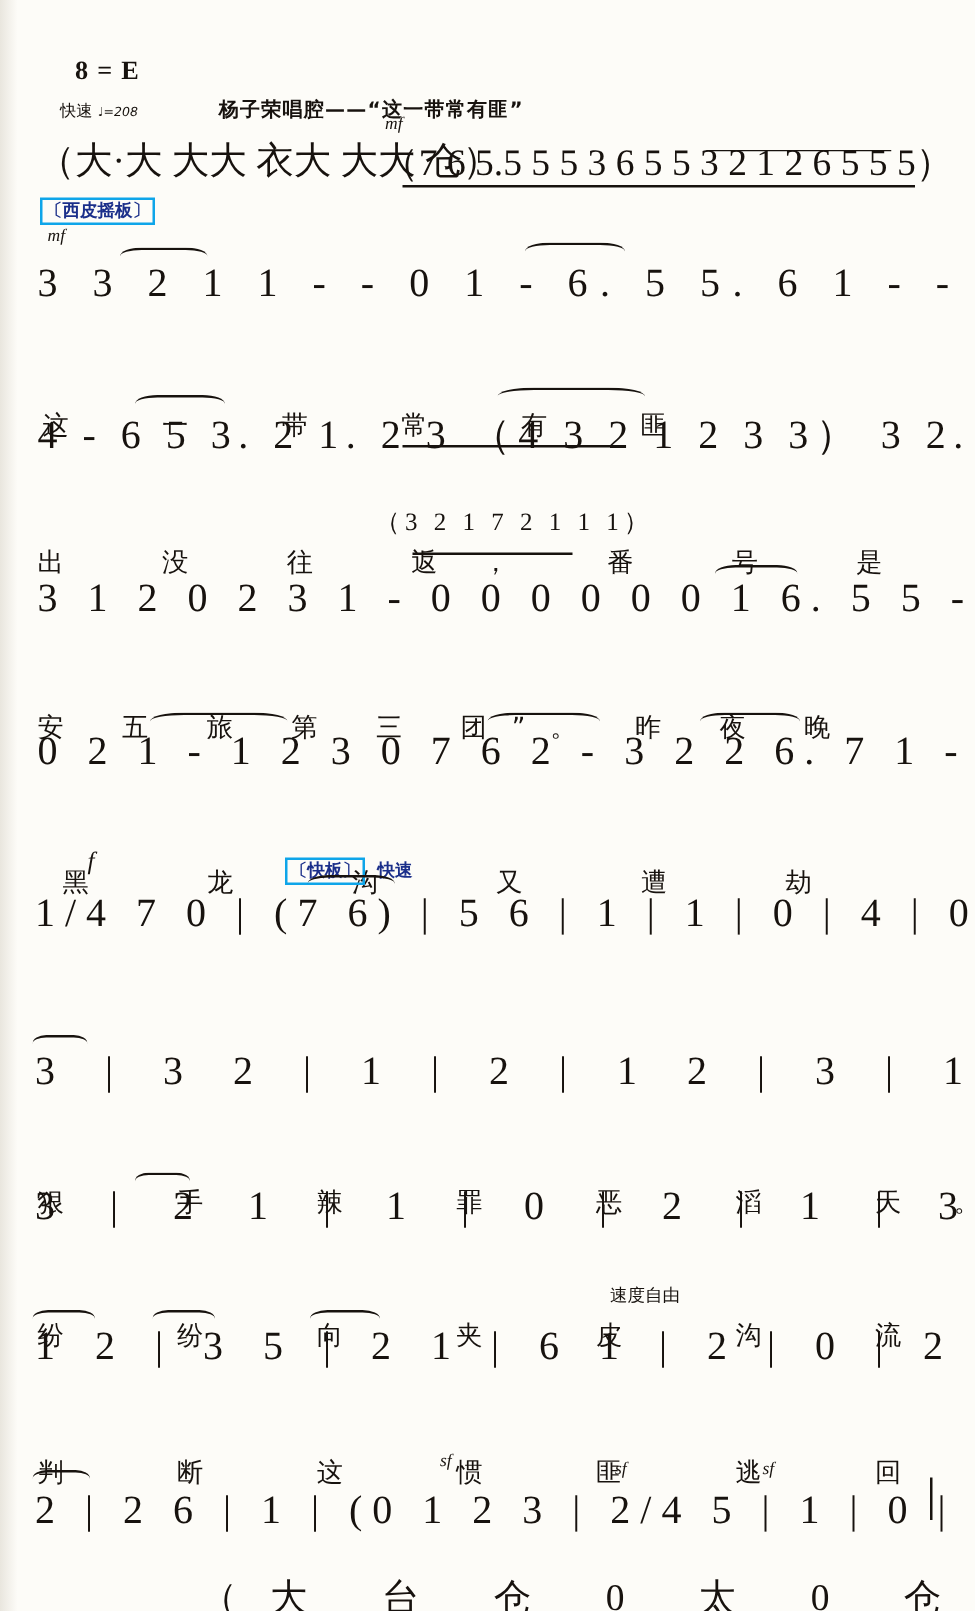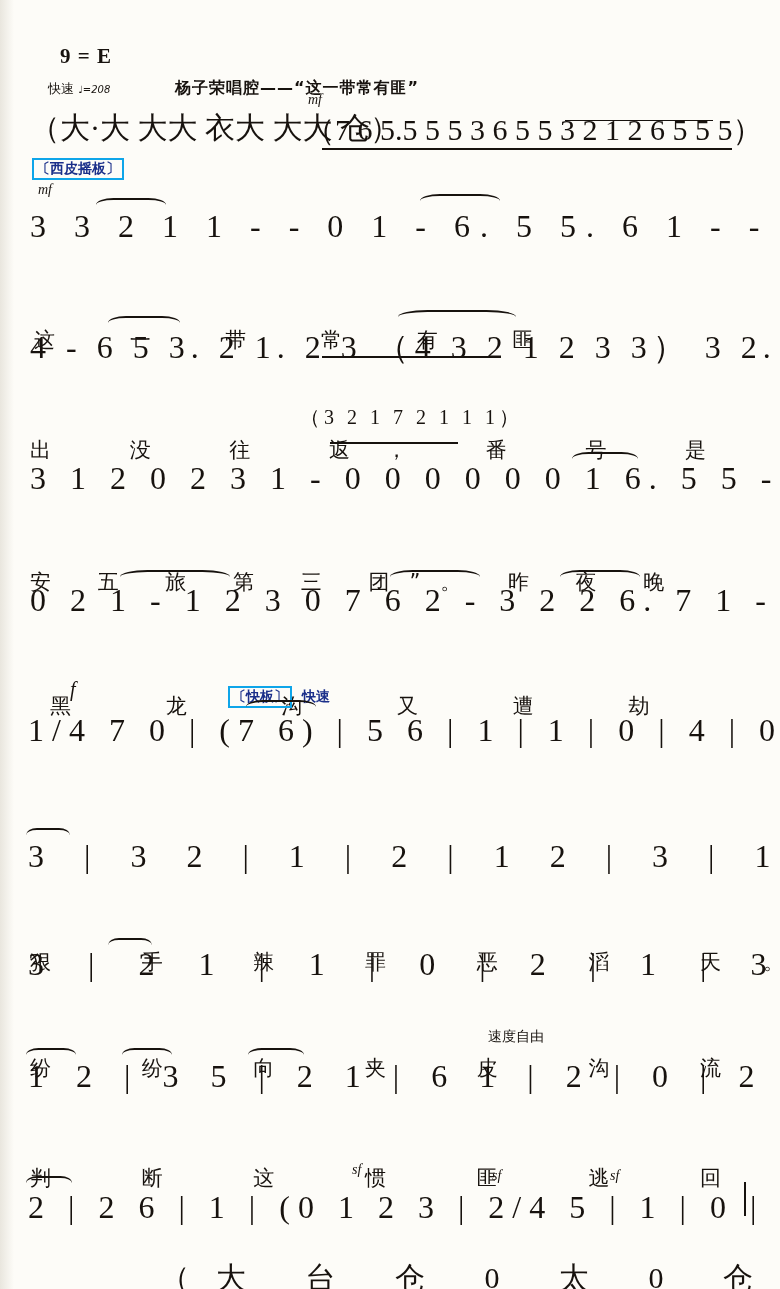--- a/index.html
+++ b/index.html
@@ -60,21 +60,21 @@
   .edge{position:absolute;left:0;top:0;width:14px;height:1289px;background:linear-gradient(90deg,#e9e6de,#fdfcf8);}
 </style>
 </head>
 <body>
 
 <div class="sheet">
 
   <div class="edge"></div>
 
   <div class="hdr">
-    <div class="key">9 = E</div>
+    <div class="key">8 = E</div>
     <div class="title">杨子荣唱腔——“这一带常有匪”</div>
     <div class="tempo">
       <span>快速</span>
       <span class="note">♩=208</span>
     </div>
   </div>
 
   <div class="row" style="top:108px">
     <div class="notes">
       <span class="n" style="left:30px;font-size:30px;">（大·大 大大 衣大 大大 仓）</span>

